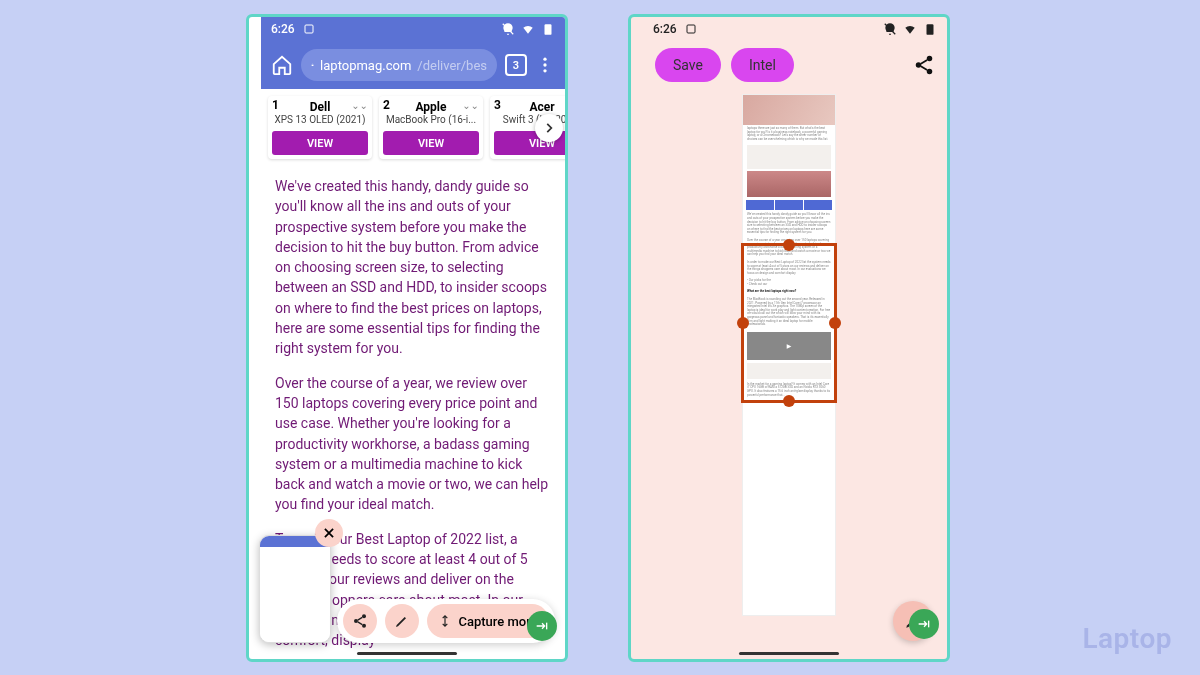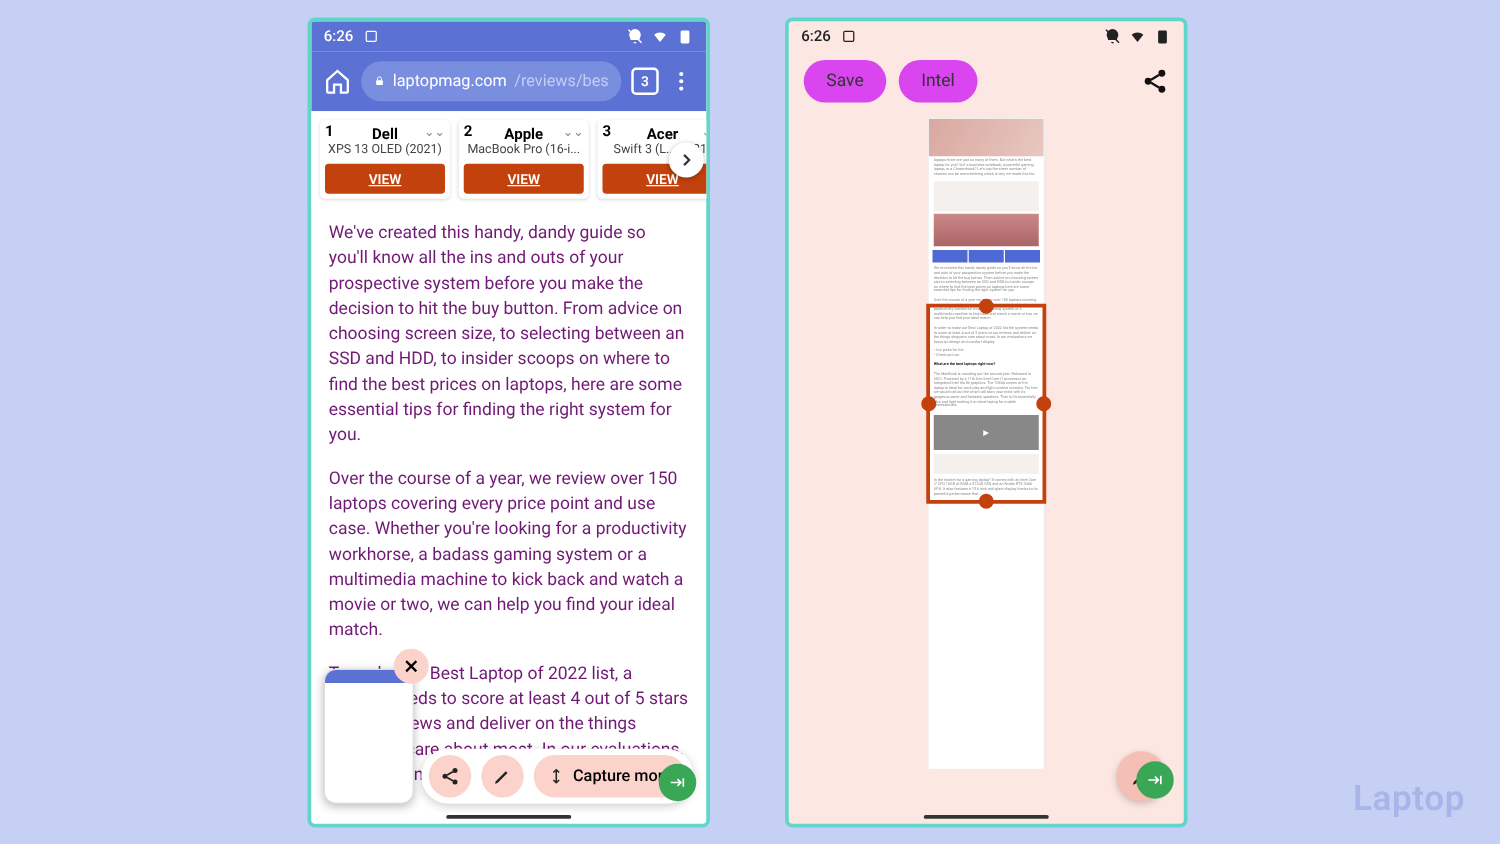--- a/index.html
+++ b/index.html
@@ -11,20 +11,21 @@
     overflow: hidden;
   }
   .phone {
     position: absolute;
     width: 322px; height: 648px;
     top: 14px;
     background: #fff;
     border: 3px solid #5fd6c7;
     border-radius: 6px;
     overflow: hidden;
+    padding-left: 12px;
   }
   .phone.left { left: 246px; }
   .phone.right { left: 628px; background: #fce7e3; }
 
   
   .status {
     height: 24px; background: #5b72d4; color: #fff;
     display: flex; align-items: center; justify-content: space-between;
     padding: 0 10px; font-size: 12px; font-weight: 500;
   }
@@ -62,23 +63,23 @@
   }
   .card-num {
     position: absolute; top: 2px; left: 4px; font-weight: 700; font-size: 12px;
   }
   .card-chev {
     position: absolute; top: 4px; right: 4px; color: #888; font-size: 10px;
   }
   .card-brand { text-align: center; font-weight: 700; font-size: 12px; margin-top: 0; }
   .card-model { text-align: center; font-size: 10px; color: #444; white-space: nowrap; overflow: hidden; text-overflow: ellipsis; }
   .card-btn {
-    margin-top: 6px; height: 24px; background: #c2410c; color: #fff;
+    margin-top: 6px; height: 24px; background: #a21caf; color: #fff;
     border-radius: 3px; font-size: 11px; font-weight: 600;
-    display: flex; align-items: center; justify-content: center; text-decoration: underline;
+    display: flex; align-items: center; justify-content: center;
   }
   .cards-next {
     position: absolute; right: 2px; top: 50%; transform: translateY(-50%);
     width: 28px; height: 28px; background: #fff; border-radius: 50%;
     box-shadow: 0 1px 4px rgba(0,0,0,.3);
     display: flex; align-items: center; justify-content: center;
   }
 
   
   .article {
@@ -212,21 +213,21 @@
   <div class="urlbar">
     <svg class="home-icon" width="22" height="22" viewBox="0 0 24 24" fill="none" stroke="#fff" stroke-width="2">
         <path d="M3 11l9-8 9 8v10a1 1 0 01-1 1h-5v-7h-6v7H4a1 1 0 01-1-1z"></path>
       </svg>
     <div class="url-pill">
       <svg width="12" height="12" viewBox="0 0 24 24" fill="#fff">
           <rect x="5" y="10" width="14" height="10" rx="2"></rect>
           <path d="M8 10V7a4 4 0 018 0v3" fill="none" stroke="#fff" stroke-width="2"></path>
         </svg>
       <span>laptopmag.com</span>
-        <span class="url-sub">/reviews/bes</span>
+        <span class="url-sub">/deliver/bes</span>
     </div>
     <div class="tab-count">3</div>
     <svg class="menu-dots" width="20" height="20" viewBox="0 0 24 24" fill="#fff">
         <circle cx="12" cy="5" r="2"></circle>
         <circle cx="12" cy="12" r="2"></circle>
         <circle cx="12" cy="19" r="2"></circle>
       </svg>
   </div>
 
   <div class="cards">

